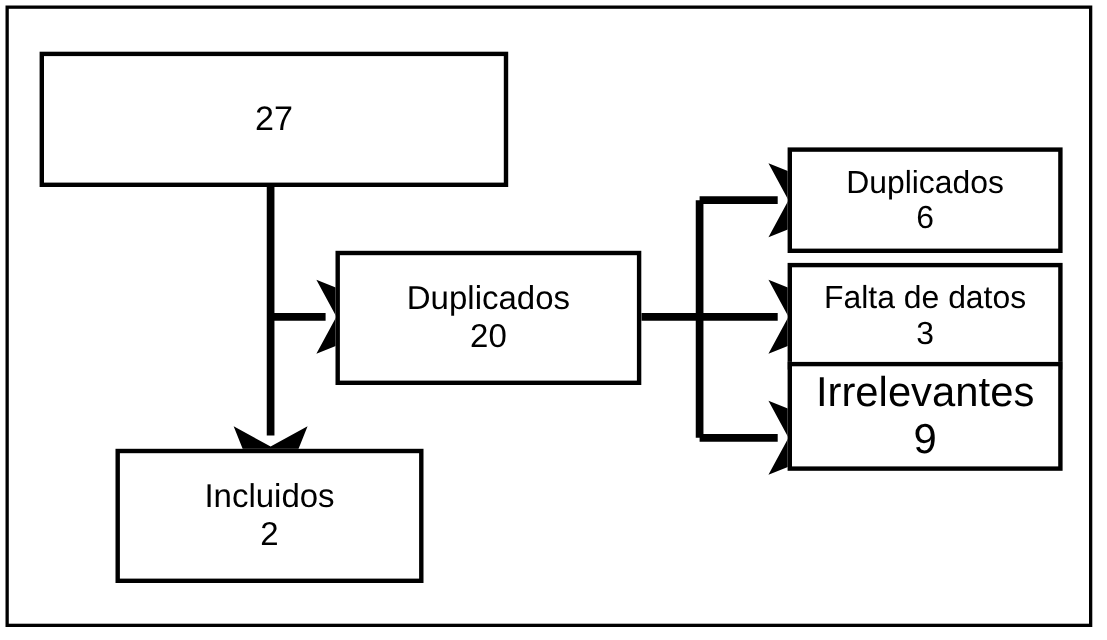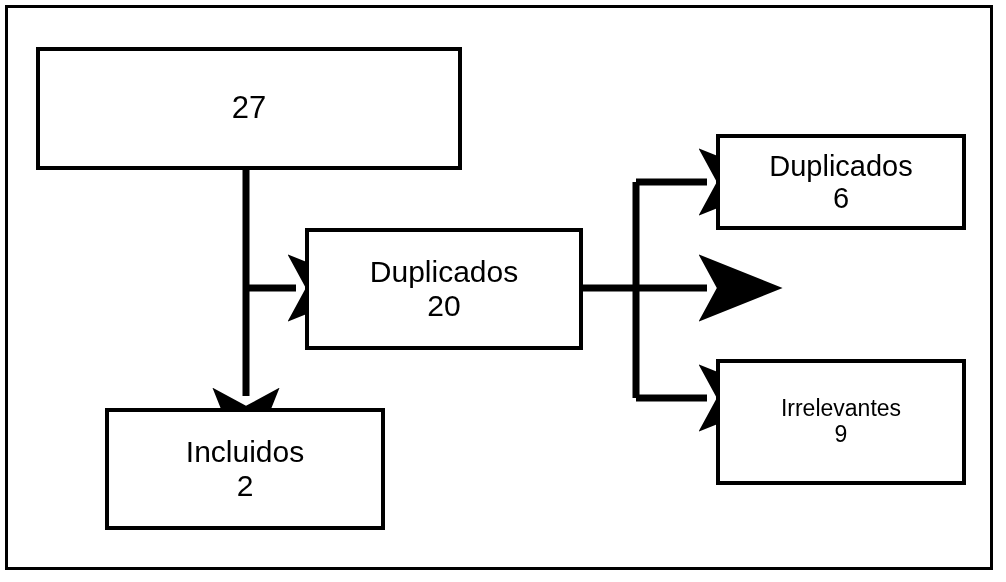--- a/index.html
+++ b/index.html
@@ -62,22 +62,22 @@
   }
   #node-duplicates {
     left: 716px; top: 134px; width: 250px; height: 96px;
     font-size: 29px;
   }
   #node-missing {
     left: 716px; top: 239px; width: 250px; height: 97px;
     font-size: 29px;
   }
   #node-irrelevant {
-    left: 716px; top: 359px; width: 250px; height: 126px;
-    font-size: 23px;
+    left: 716px; top: 329px; width: 250px; height: 99px;
+    font-size: 38px;
   }
   
   #connectors {
     position: absolute;
     left: 0; top: 0;
     width: 1006px;
     height: 582px;
     pointer-events: none;
   }
 </style>
@@ -122,19 +122,23 @@
   <div class="node" id="node-included">
     <span class="label">Incluidos</span>
     <span class="count">2</span>
   </div>
 
   <div class="node" id="node-duplicates">
     <span class="label">Duplicados</span>
     <span class="count">6</span>
   </div>
 
+  <div class="node" id="node-missing">
+    <span class="label">Falta de datos</span>
+    <span class="count">3</span>
+  </div>
 
   <div class="node" id="node-irrelevant">
     <span class="label">Irrelevantes</span>
     <span class="count">9</span>
   </div>
 
 </div>
 
 </body></html>

